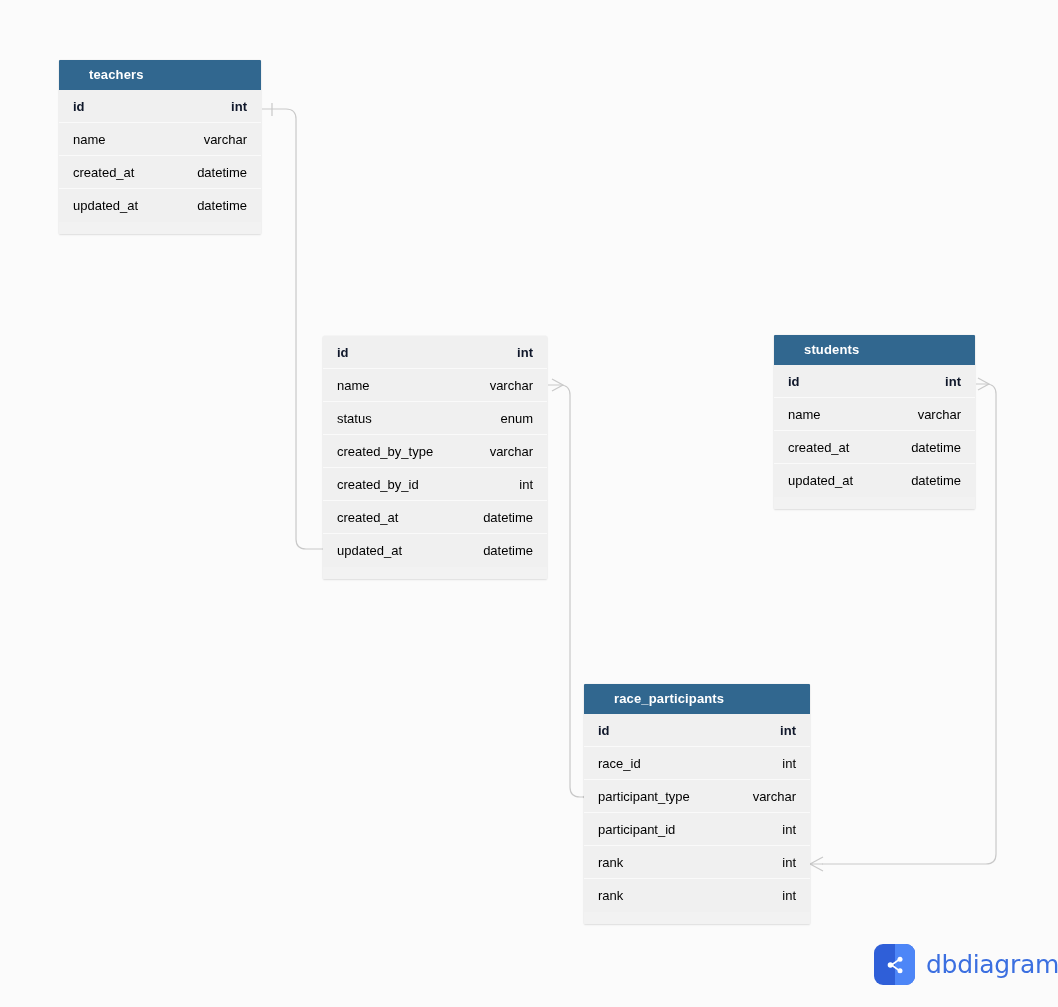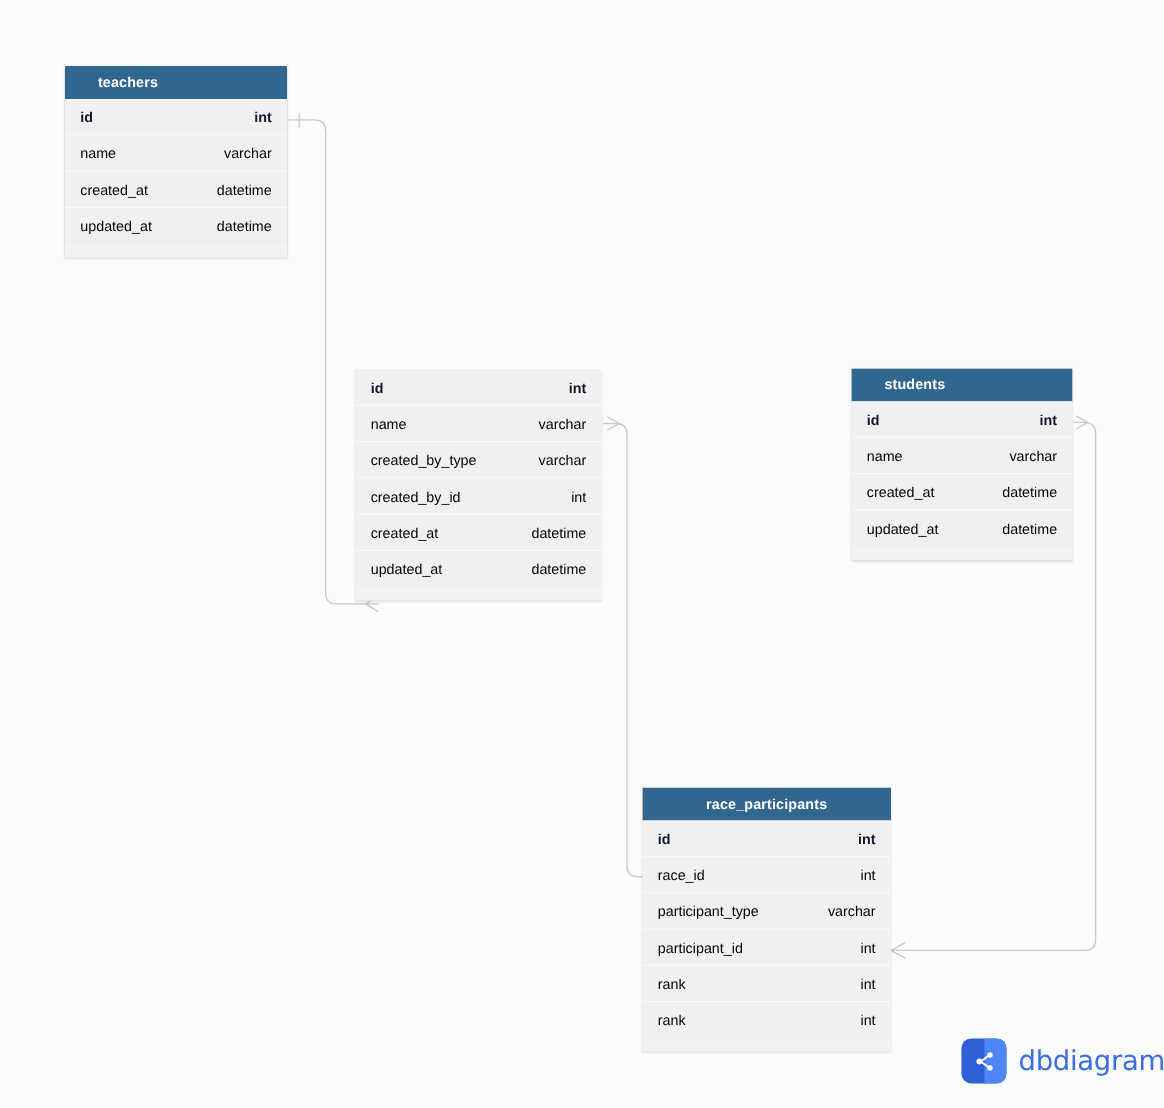--- a/index.html
+++ b/index.html
@@ -179,20 +179,24 @@
         <div class="table-body">
           <div class="field-row pk">
             <span class="field-name">id</span>
             <span class="field-type">int</span>
           </div>
           <div class="field-row">
             <span class="field-name">name</span>
             <span class="field-type">varchar</span>
           </div>
           <div class="field-row">
+            <span class="field-name">status</span>
+            <span class="field-type">enum</span>
+          </div>
+          <div class="field-row">
             <span class="field-name">created_by_type</span>
             <span class="field-type">varchar</span>
           </div>
           <div class="field-row">
             <span class="field-name">created_by_id</span>
             <span class="field-type">int</span>
           </div>
           <div class="field-row">
             <span class="field-name">created_at</span>
             <span class="field-type">datetime</span>
@@ -217,21 +221,21 @@
           <div class="field-row">
             <span class="field-name">created_at</span>
             <span class="field-type">datetime</span>
           </div>
           <div class="field-row">
             <span class="field-name">updated_at</span>
             <span class="field-type">datetime</span>
           </div>
         </div>
       </div>
-      <div class="table-card" style="left: 584px; top: 716px; width: 226px; text-align: center;">
+      <div class="table-card" style="left: 584px; top: 684px; width: 226px;">
         <div class="table-header">race_participants</div>
         <div class="table-body">
           <div class="field-row pk">
             <span class="field-name">id</span>
             <span class="field-type">int</span>
           </div>
           <div class="field-row">
             <span class="field-name">race_id</span>
             <span class="field-type">int</span>
           </div>

